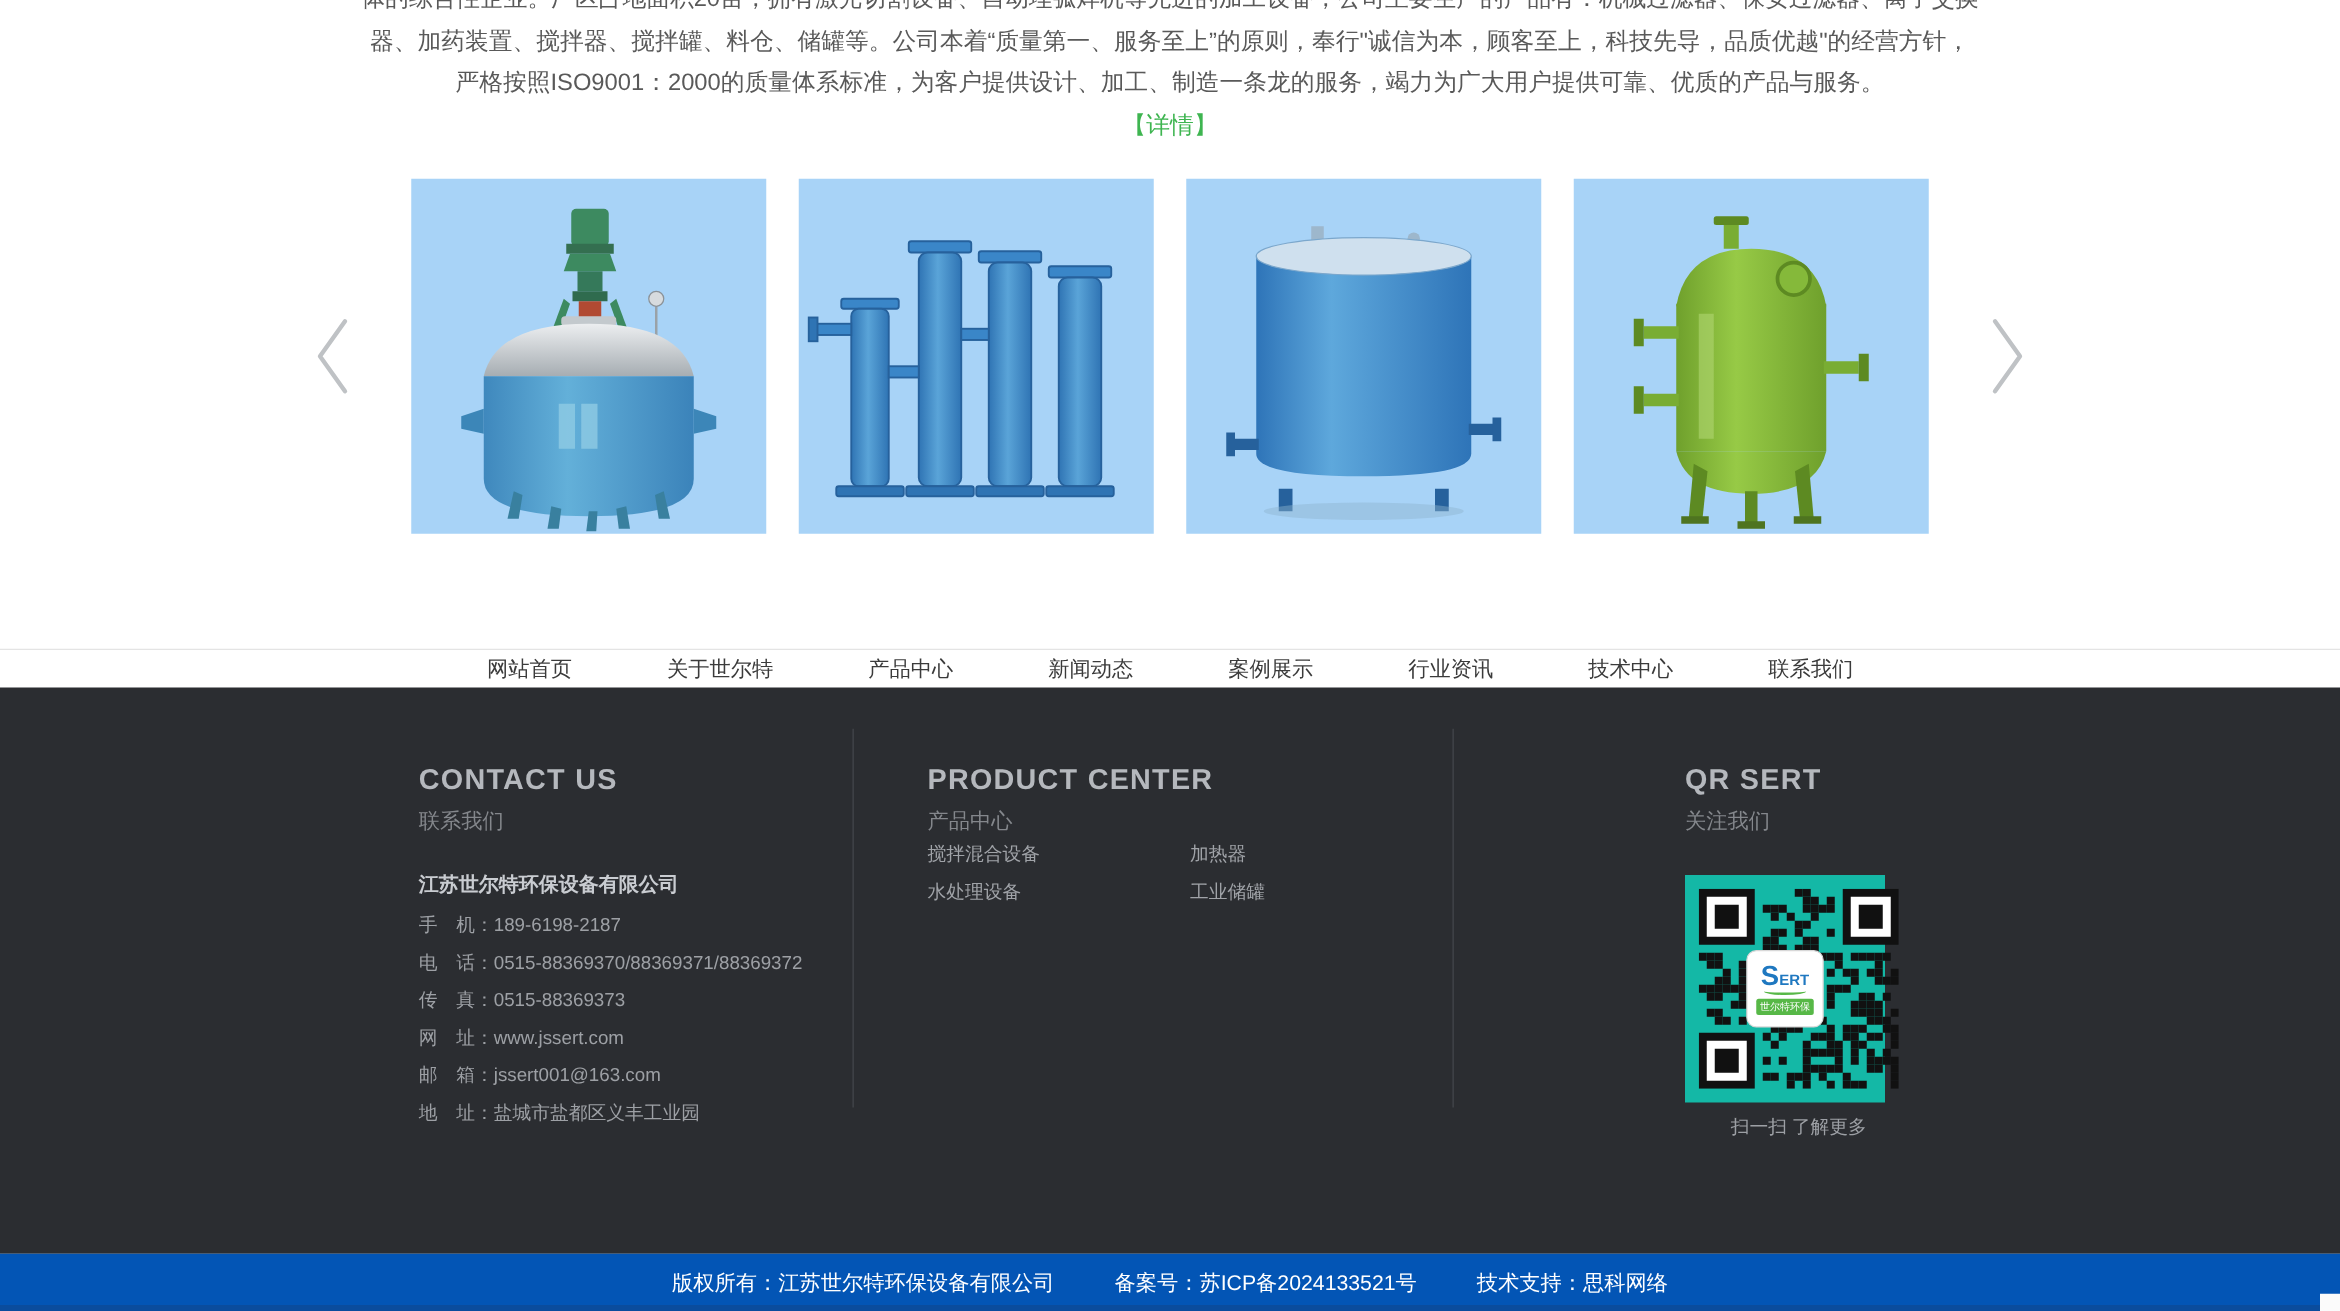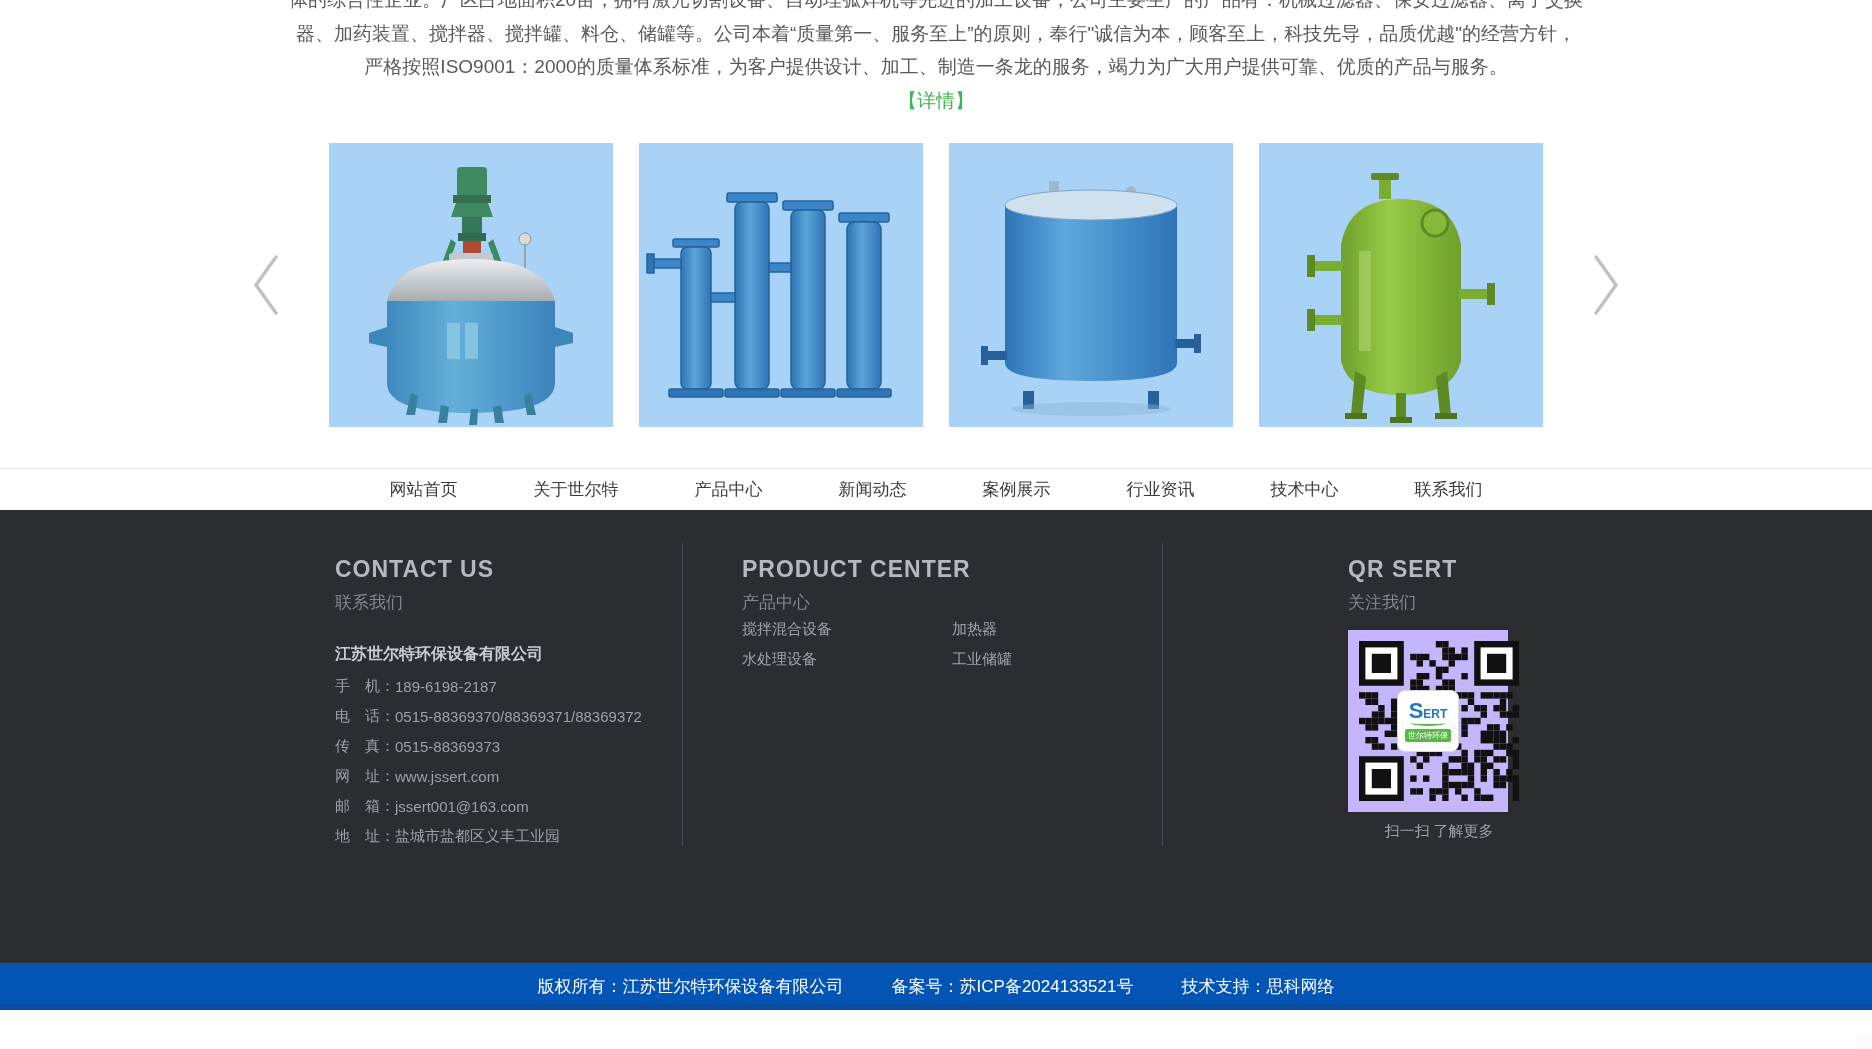--- a/index.html
+++ b/index.html
@@ -16,41 +16,41 @@
   .carousel { position:relative; margin-top:26px; height:284px; }
   .tiles { display:flex; justify-content:center; gap:26px; }
   .tile { width:284px; height:284px; background:#a8d3f7; cursor:pointer; flex:0 0 auto; }
   .tile svg { display:block; width:284px; height:284px; }
   .arrow { position:absolute; top:50%; transform:translateY(-50%); background:none; border:none;
            cursor:pointer; padding:0; line-height:0; }
   .arrow.prev { left:246px; }
   .arrow.next { right:246px; }
 
   
-  .navbar { margin-top:41px; height:42px; border-top:1px solid #e4e4e4;
+  .navbar { margin-top:92px; height:31px; border-top:1px solid #e4e4e4;
             display:flex; justify-content:center; align-items:center; gap:76px; background:#fff; }
   .nav-item { font-size:17px; color:#3b3b3b; text-decoration:none; white-space:nowrap; cursor:pointer; }
 
   
   .footer { position:relative; height:453px; background:#2b2d31; }
-  .fcol { position:absolute; top:46px; color:#9da0a5; }
+  .fcol { position:absolute; top:60px; color:#9da0a5; }
   .fcol h3 { font-size:23px; font-weight:bold; color:#b5b8bd; letter-spacing:1px; }
   .fcol .cn { margin-top:8px; font-size:17px; color:#84878c; }
   .fcol-contact { left:335px; }
   .company { margin-top:30px; font-size:16px; font-weight:bold; color:#c9ccd1; }
   .crows { margin-top:6px; }
   .crow { height:30px; display:flex; align-items:center; font-size:15px; color:#9da0a5; white-space:pre; }
   .vdiv { position:absolute; top:33px; width:1px; height:303px; background:#44474c; }
   .vdiv-1 { left:682px; } .vdiv-2 { left:1162px; }
   .fcol-products { left:742px; }
   .plinks { display:grid; grid-template-columns:210px auto; }
   .plink { height:30px; display:flex; align-items:center; font-size:15px; color:#a0a3a8;
            text-decoration:none; cursor:pointer; }
   .fcol-qr { left:1348px; }
-  .qr-box { position:relative; margin-top:16px; width:160px; height:182px; background:#c4b5fd; padding:11px; }
+  .qr-box { position:relative; margin-top:32px; width:160px; height:182px; background:#14b8a6; padding:11px; }
   .qr-box svg { display:block; width:160px; height:160px; }
   .qr-logo { position:absolute; left:50%; top:50%; transform:translate(-50%,-50%);
              width:62px; height:62px; background:#fff; border:1px solid #d8d8d8; border-radius:8px;
              display:flex; flex-direction:column; align-items:center; justify-content:center; }
   .qr-logo-top { display:block; font-size:12px; font-weight:bold; color:#1f78c0; line-height:20px; }
   .qr-logo-top::first-letter { font-size:22px; }
   .qr-swoosh { width:34px; height:6px; border-bottom:2px solid #57b847; border-radius:50%; margin-top:-4px; }
   .qr-logo-bottom { margin-top:3px; font-size:8px; color:#fff; background:#57b847;
                     padding:1px 3px; border-radius:2px; white-space:nowrap; }
   .qr-caption { margin-top:10px; width:182px; text-align:center; font-size:15px; color:#9da0a5;font-family:Liberation Serif, serif; }

